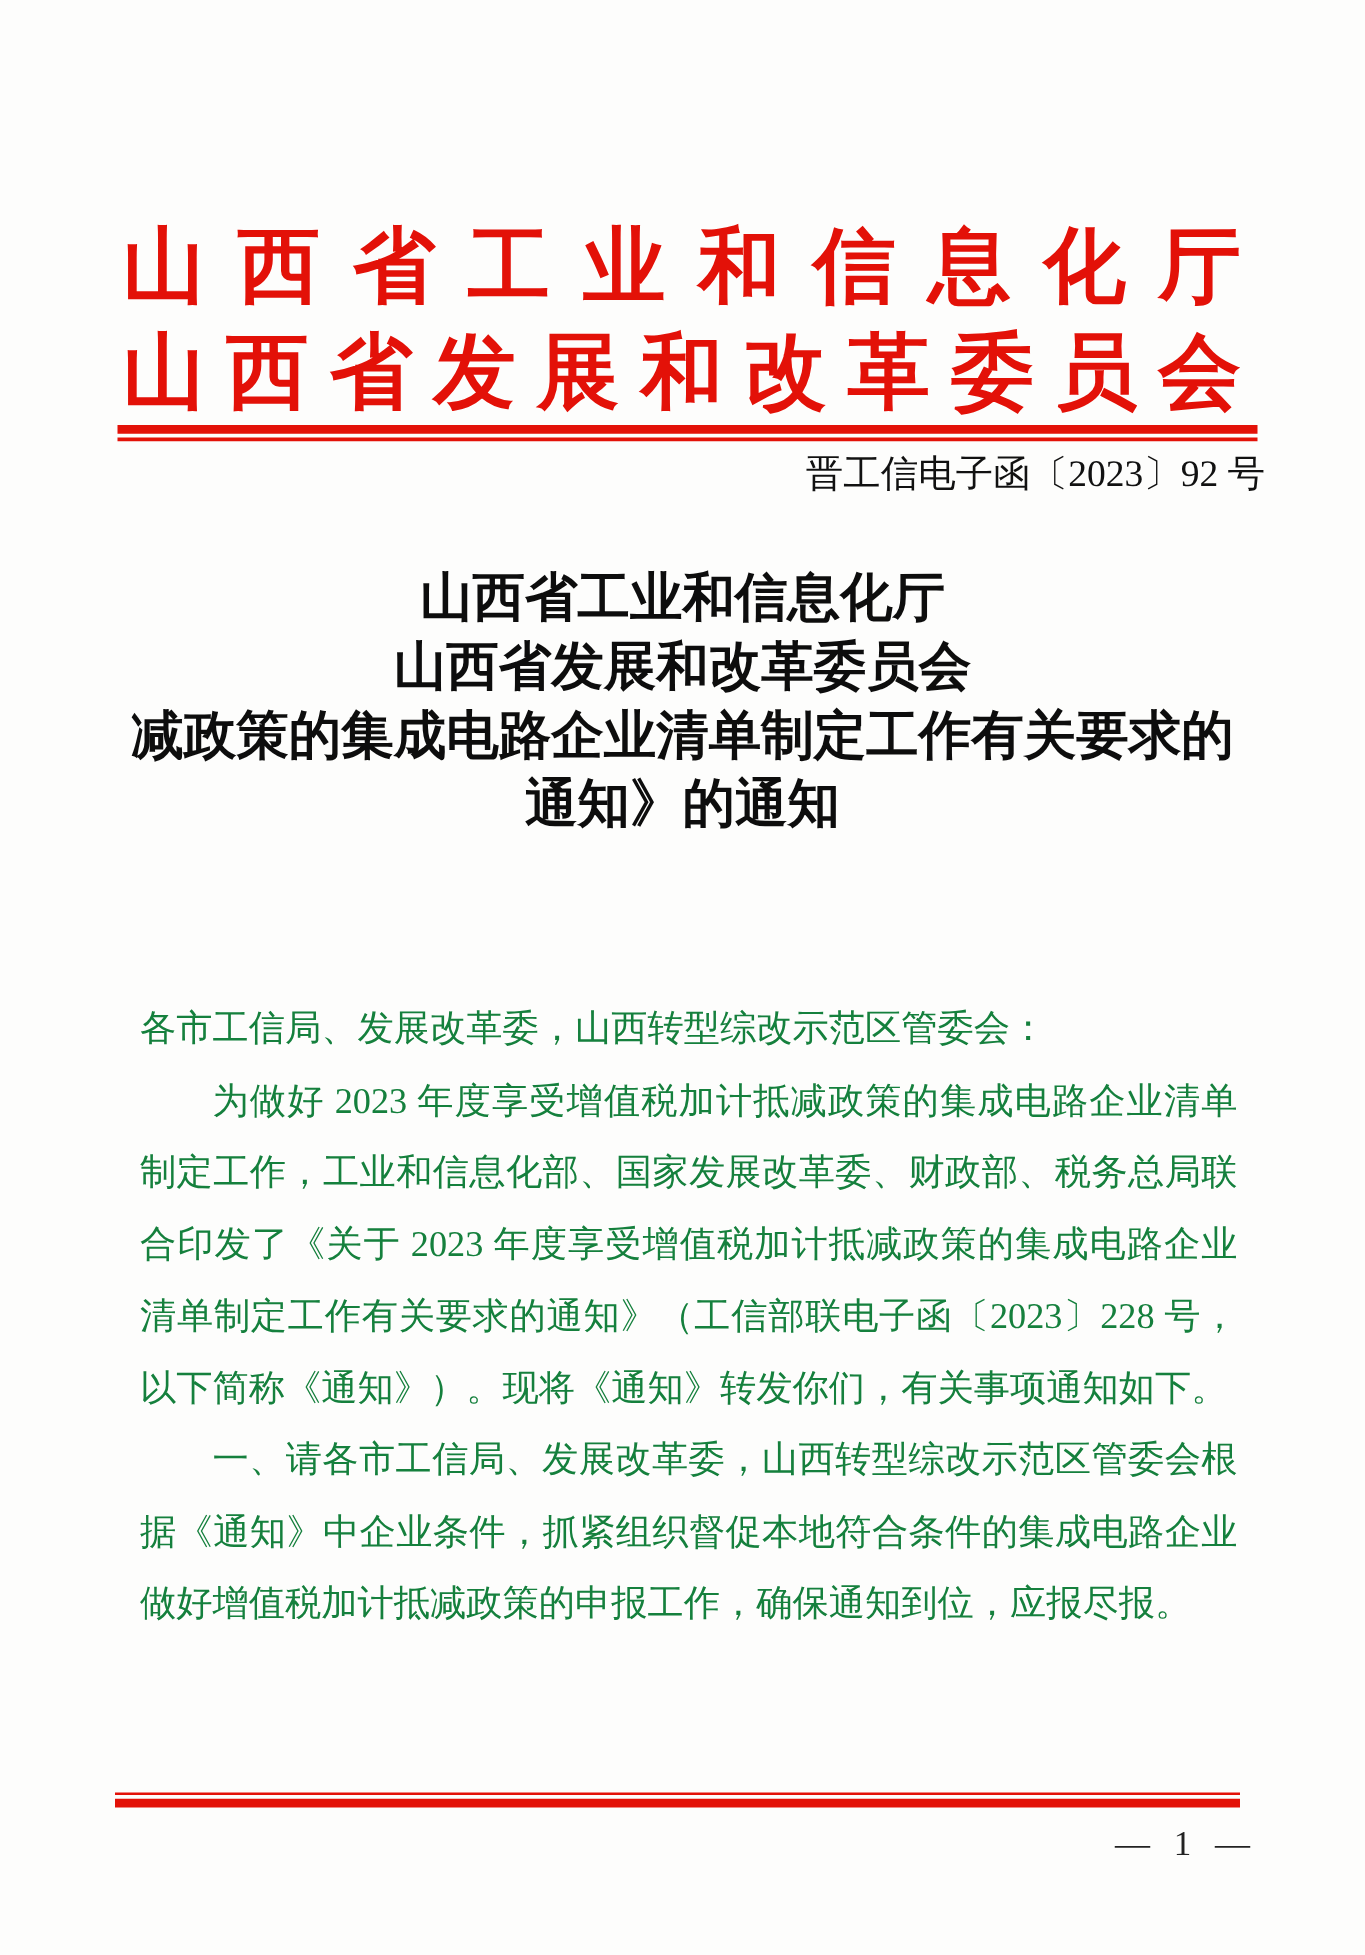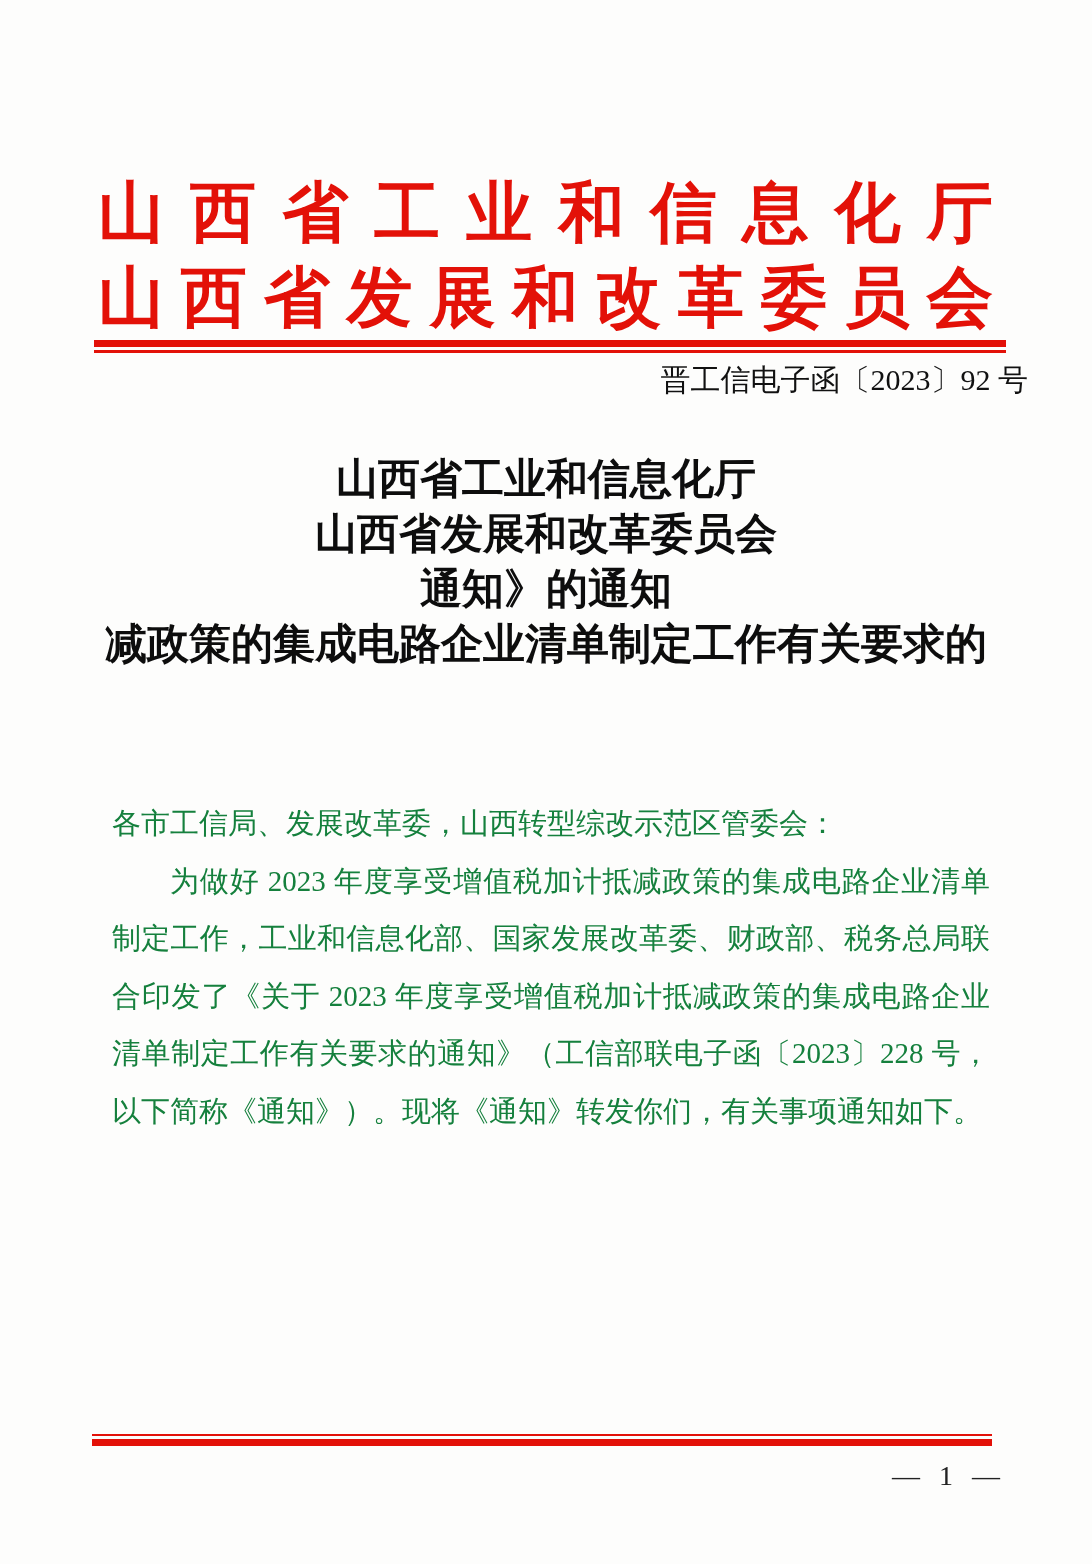--- a/index.html
+++ b/index.html
@@ -37,21 +37,21 @@
     top: 340px;
     left: 94px;
     width: 912px;
   }
   .head-rule .thick { height: 7px; background: #e31108; }
   .head-rule .thin  { height: 3px; background: #e31108; margin-top: 3px; }
 
   .doc-number {
     position: absolute;
     top: 360px;
-    right: 108px;
+    right: 124px;
     font-size: 30px;
     line-height: 40px;
     white-space: nowrap;
     color: #111;
   }
 
   
   .title-block {
     position: absolute;
     top: 452px;
@@ -111,27 +111,28 @@
   <div class="head-rule">
     <div class="thick"></div>
     <div class="thin"></div>
   </div>
 
   <div class="doc-number">晋工信电子函〔2023〕92 号</div>
 
   <div class="title-block">
     <div>山西省工业和信息化厅</div>
     <div>山西省发展和改革委员会</div>
+    <div>减政策的集成电路企业清单制定工作有关要求的</div>
     <div>通知》的通知</div>
-    <div>减政策的集成电路企业清单制定工作有关要求的</div>
   </div>
 
   <div class="body-block">
     <p class="salutation">各市工信局、发展改革委，山西转型综改示范区管委会：</p>
     <p>为做好 2023 年度享受增值税加计抵减政策的集成电路企业清单制定工作，工业和信息化部、国家发展改革委、财政部、税务总局联合印发了《关于 2023 年度享受增值税加计抵减政策的集成电路企业清单制定工作有关要求的通知》（工信部联电子函〔2023〕228 号，以下简称《通知》）。现将《通知》转发你们，有关事项通知如下。</p>
+    <p>一、请各市工信局、发展改革委，山西转型综改示范区管委会根据《通知》中企业条件，抓紧组织督促本地符合条件的集成电路企业做好增值税加计抵减政策的申报工作，确保通知到位，应报尽报。</p>
   </div>
 
   <div class="foot-rule">
     <div class="thin"></div>
     <div class="thick"></div>
   </div>
 
   <div class="page-number">— 1 —</div>
 
 </div>

